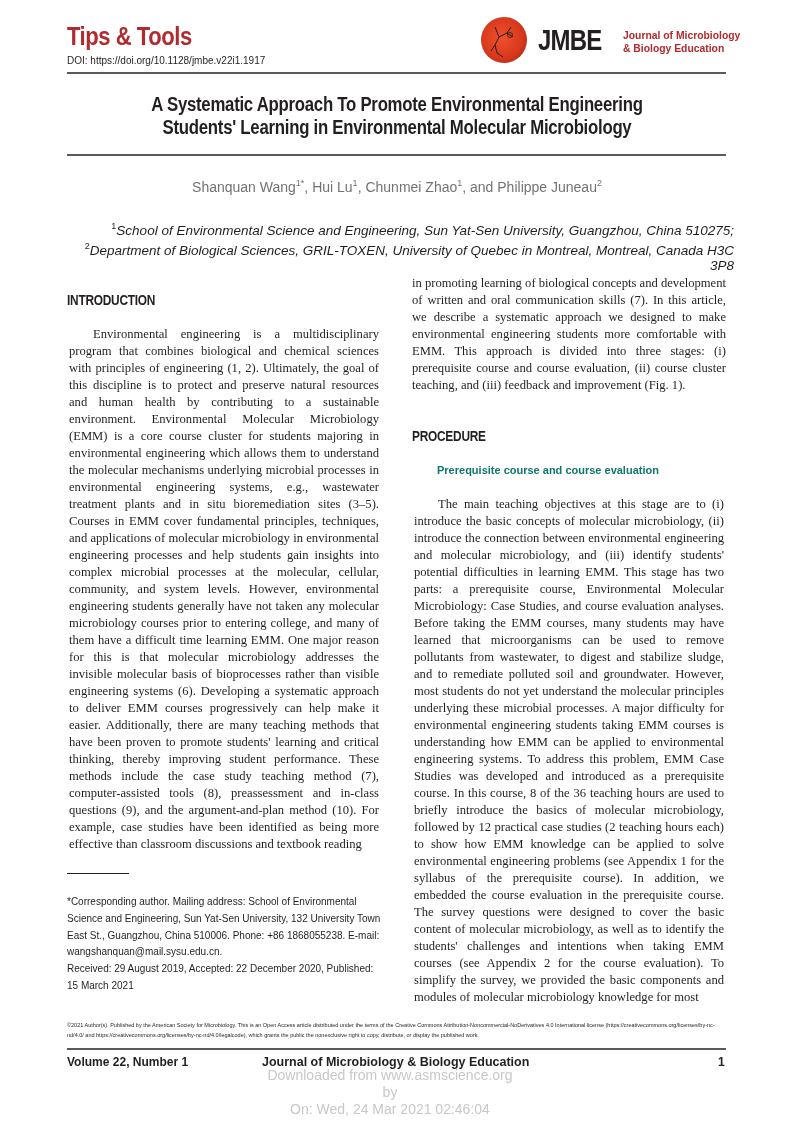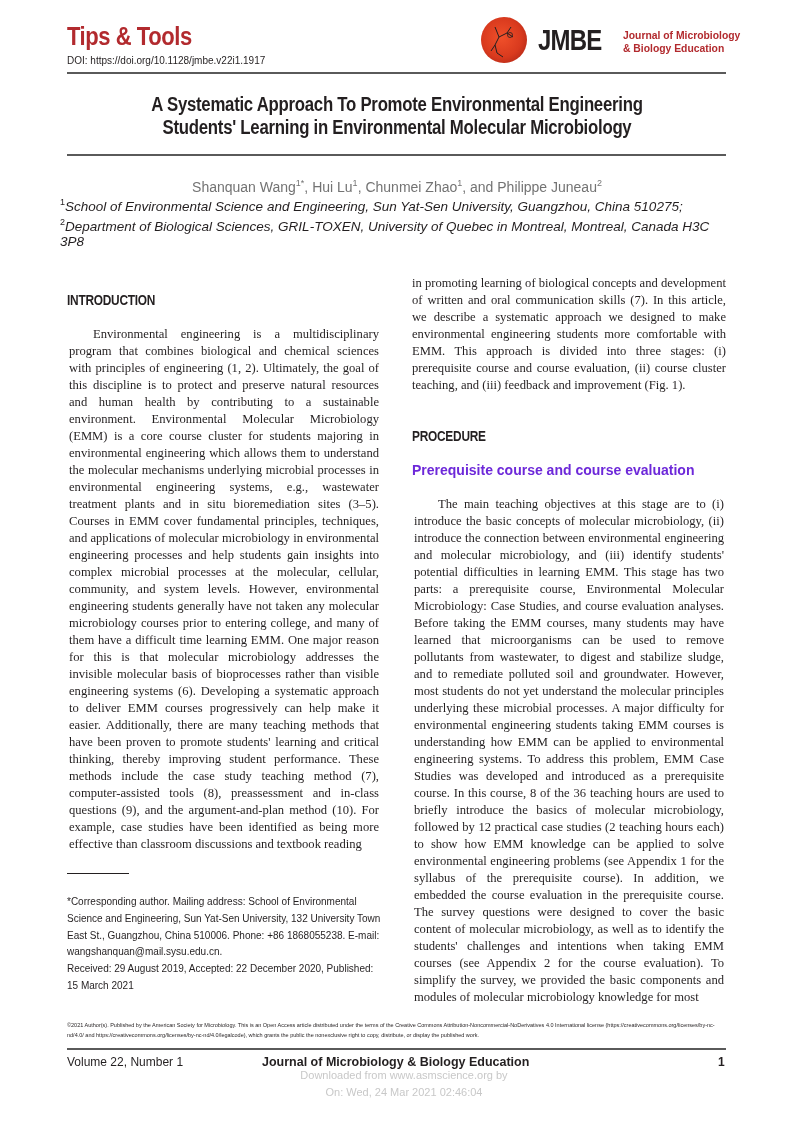--- a/index.html
+++ b/index.html
@@ -9,37 +9,37 @@
   .head-rule { position: absolute; left: 67px; right: 68px; top: 72px; height: 2px; background: #5a5a5a; }
   .logo { position: absolute; left: 481px; top: 14px; width: 250px; height: 52px; display: flex; align-items: center; gap: 21px; }
   .logo-circle { width: 46px; height: 46px; border-radius: 50%; background: radial-gradient(circle at 45% 45%, #f0502a 0%, #d93a1e 55%, #9e1e12 100%); position: relative; flex: none; }
   .logo-circle svg { position: absolute; left: 0; top: 0; }
   .logo-mark { font-weight: bold; font-size: 30px; color: #231f20; margin-left: -10px; transform: scaleX(0.8); transform-origin: left center; letter-spacing: -1px; }
   .logo-text { position: absolute; left: 142px; top: 15px; font-weight: bold; font-size: 11.5px; line-height: 13px; color: #b22a2e; transform: scaleX(0.9); transform-origin: left top; white-space: nowrap; }
   .title { position: absolute; left: 60px; width: 674px; top: 93px; text-align: center; font-weight: bold; font-size: 19.5px; line-height: 23px; color: #231f20; transform: scaleX(0.86); transform-origin: center top; letter-spacing: -0.3px; }
   .title-rule { position: absolute; left: 67px; right: 68px; top: 154px; height: 2px; background: #5a5a5a; }
   .authors { position: absolute; left: 60px; width: 674px; top: 178px; text-align: center; font-size: 14px; color: #737373; }
   .authors sup { font-size: 9px; }
-  .affil { position: absolute; left: 60px; width: 674px; text-align: left; font-size: 13.5px; font-style: italic; color: #231f20; }
+  .affil { position: absolute; left: 60px; width: 674px; text-align: right; font-size: 13.5px; font-style: italic; color: #231f20; margin-top: 24px; }
   .affil sup { font-size: 9px; font-style: normal; }
   .col { position: absolute; width: 314px; font-family: "Liberation Serif", serif; font-size: 12.6px; line-height: 17px; text-align: justify; color: #231f20; }
   .col.left { left: 67px; }
   .col.right { left: 412px; }
   .h-section { font-family: "Liberation Sans", sans-serif; font-weight: bold; font-size: 14px; letter-spacing: -0.3px; transform: scaleX(0.85); transform-origin: left top; color: #231f20; }
-  .h-sub { font-family: "Liberation Sans", sans-serif; font-weight: bold; font-size: 14px; color: #6d28d9; }
+  .h-sub { font-family: "Liberation Sans", sans-serif; font-weight: bold; font-size: 11px; color: #0f766e; margin-left: 25px; }
   .para { text-indent: 24px; margin: 2px; hyphens: auto; }
   .fn-rule { position: absolute; left: 67px; top: 873px; width: 62px; height: 1px; background: #231f20; }
   .footnotes { position: absolute; left: 67px; top: 894px; width: 316px; font-size: 10px; line-height: 16.8px; color: #231f20; font-family: "Liberation Sans", sans-serif; }
   .footnotes p { margin: 0; }
   .license { position: absolute; left: 67px; top: 1020px; width: 660px; font-size: 5.5px; line-height: 10px; color: #231f20; }
   .foot-rule { position: absolute; left: 67px; right: 68px; top: 1048px; height: 2px; background: #5a5a5a; }
-  .foot-vol { position: absolute; left: 67px; top: 1055px; font-weight: normal; font-size: 12px; color: #231f20; }
+  .foot-vol { position: absolute; left: 67px; top: 1055px; font-weight: bold; font-size: 12px; color: #231f20; }
   .foot-journal { position: absolute; left: 262px; top: 1055px; font-weight: bold; font-size: 12.5px; color: #231f20; }
   .foot-page { position: absolute; left: 718px; top: 1055px; font-weight: bold; font-size: 12px; color: #231f20; }
-  .watermark { position: absolute; left: 274px; width: 260px; text-align: center; font-size: 11px; line-height: 17px; color: #c8c8c8; top: 1067px; }
+  .watermark { position: absolute; left: 260px; width: 260px; text-align: center; font-size: 14px; line-height: 17px; color: #c8c8c8; top: 1067px; }
 </style>
 </head>
 <body>
 
 <div class="section-tag">Tips &amp; Tools</div>
 <div class="doi">DOI: https://doi.org/10.1128/jmbe.v22i1.1917</div>
 
 <div class="logo">
   <div class="logo-circle">
     <svg width="46" height="46" viewBox="0 0 46 46">

